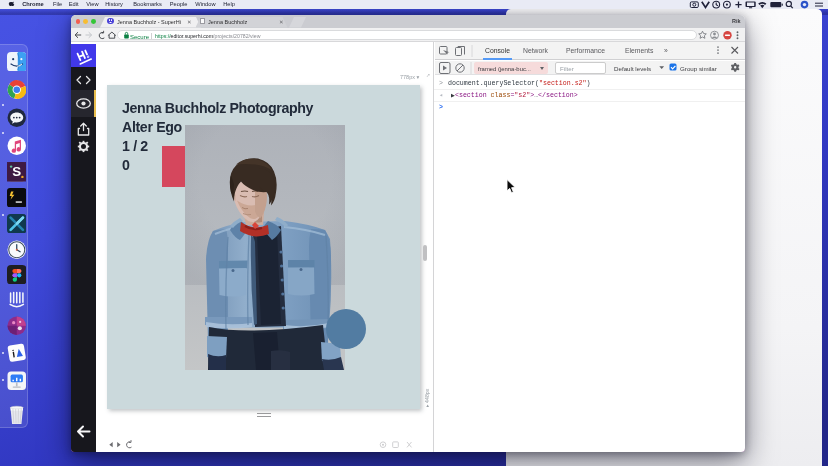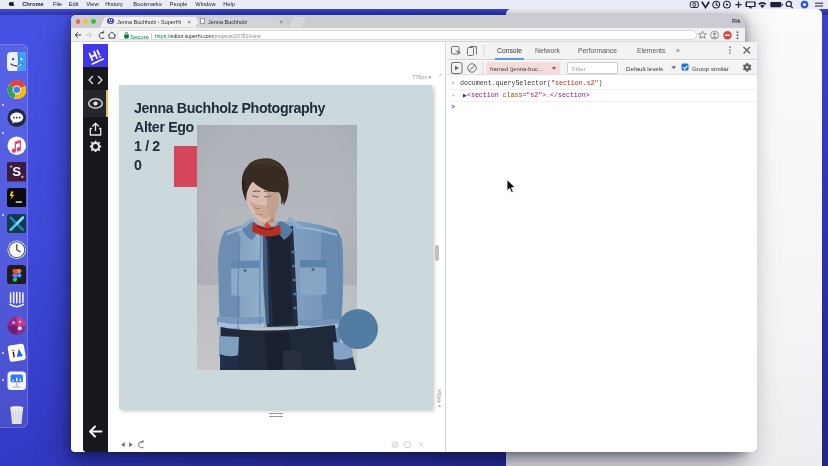--- a/index.html
+++ b/index.html
@@ -50,21 +50,21 @@
     clip-path:polygon(0 100%, 5px 0, 17px 0, 12px 100%); }
   .tabtitle { position:absolute; transform-origin:0 0; transform:scale(0.5);
     font-size:11px; color:#2d2d2f; white-space:nowrap; }
   #toolbar { position:absolute; left:0; top:13px; width:674px; height:14.5px;
     background:#f1f1f2; border-bottom:0.5px solid #d8d8da; }
   #urlbar { position:absolute; left:45.5px; top:2px; width:580px; height:10.5px;
     background:#fff; border:0.5px solid #dadbdd; border-radius:5.5px; }
 
   
   #contentrow { position:absolute; left:0; top:27.5px; width:674px; height:409.5px;
-    border-radius:0 0 4px 4px; overflow:hidden; background:#701a75;margin-left:12px; }
+    border-radius:0 0 4px 4px; overflow:hidden; background:#701a75; }
   #sidebar { position:absolute; left:0; top:0; width:25px; height:409.5px; background:#17171d; }
   #shlogo { position:absolute; left:0; top:1.8px; width:25px; height:23.5px; background:#4138ea; }
   #preview { position:absolute; left:25px; top:0; width:336.5px; height:409.5px; background:#ffffff; }
   #page { position:absolute; left:11px; top:43px; width:312.5px; height:323.5px;
     background:#cbd9dc; box-shadow:1.5px 2px 4px rgba(80,90,95,0.35); }
   #ptext { position:absolute; left:15px; top:13.5px; font-weight:bold; color:#222b3a;
     font-size:14.2px; line-height:19.2px; letter-spacing:-0.35px; }
   #redrect { position:absolute; left:55px; top:60.5px; width:22.5px; height:41.5px; background:#d5475d; }
   #photo { position:absolute; left:77.5px; top:40px; width:160.5px; height:245px; }
   #bluecircle { position:absolute; left:219px; top:223.5px; width:40px; height:40px;

